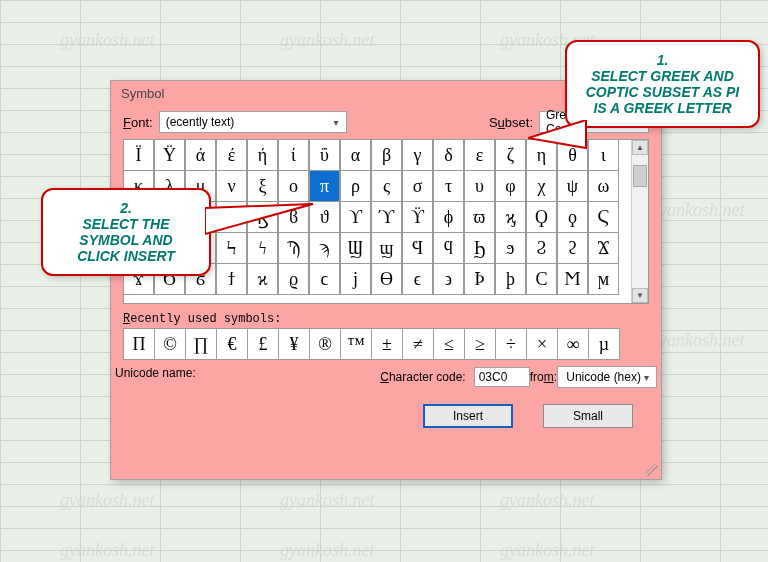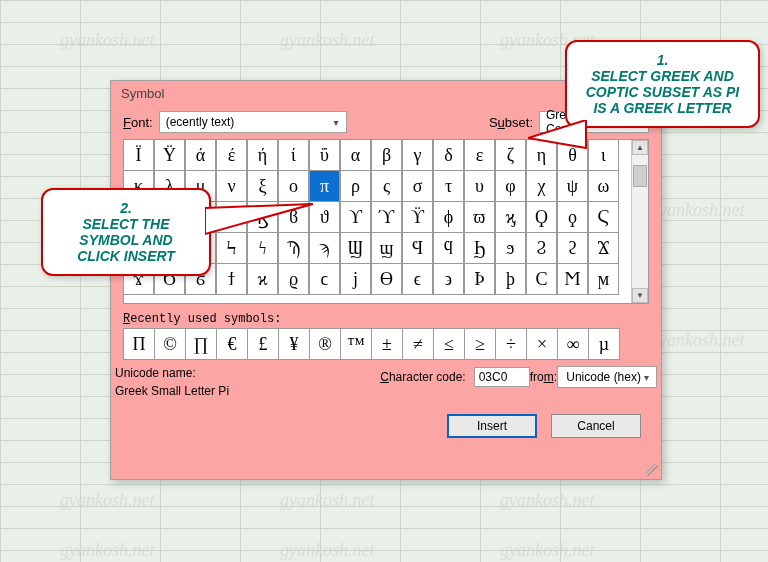--- a/index.html
+++ b/index.html
@@ -49,21 +49,21 @@
   .sb-track{position:absolute;top:15px;bottom:15px;left:0;right:0;}
   .sb-thumb{position:absolute;left:1px;right:1px;top:10px;height:22px;background:#cfcfcf;border:1px solid #aaa;}
   .section-lbl { padding: 8px 12px 2px 12px; font-size:12px;font-family:Liberation Mono, monospace; }
   .recent-row { display:flex; margin:0 12px; }
   .rec-cell { width:32px; height:32px; border:1px solid #999; margin-right:-1px; display:flex;align-items:center;justify-content:center;font-family:"Times New Roman",serif;font-size:18px;background:#fff;cursor:pointer;}
   .info-row { display:flex; align-items:flex-start; padding: 6px 4px; gap:10px; }
   .info-left { flex: 0 0 200px; }
   .info-right { display:flex; align-items:center; gap:0; margin-left:auto;}
   .txt { background:#fff; border:1px solid #a0a0a0; height:20px; padding:0 4px; width:56px; font-size:12px;margin-left:8px;}
   .from-combo{ width:100px;justify-content:flex-end; }
-  .btn-row { display:flex; justify-content:flex-end; gap:14px; padding: 10px 20px 0 0;}
+  .btn-row { display:flex; justify-content:flex-end; gap:30px; padding: 10px 28px 0 0;}
   .btn { width:90px; height:24px; border:1px solid #8a8a8a; background:#e9e9e9; display:flex;align-items:center;justify-content:center; cursor:pointer; font-size:12px;}
   .btn.primary { border:2px solid #0b62c4; }
   .resize { position:absolute; right:3px; bottom:3px; width:12px; height:12px; background:
     linear-gradient(135deg, transparent 0 6px, #999 6px 7px, transparent 7px 9px, #999 9px 10px, transparent 10px 12px);}
   .callout {
     position:absolute; background:#fff; border:2px solid #cc0000; border-radius:12px;
     color:#007a6e; font-weight:bold; font-style:italic; text-align:center;
     padding:10px 14px; font-size:14px;
     box-shadow: 2px 2px 6px rgba(0,0,0,.2);
   }
@@ -213,39 +213,38 @@
       <div class="rec-cell">≥</div>
       <div class="rec-cell">÷</div>
       <div class="rec-cell">×</div>
       <div class="rec-cell">∞</div>
       <div class="rec-cell">µ</div>
     </div>
 
   <div class="info-row">
     <div class="info-left">
       <div>Unicode name:</div>
-      <div style="margin-top:4px">Greek Small Letter Pi</div>
     </div>
     <div class="info-right">
       <span><u>C</u>haracter code:</span>
       <input class="txt" value="03C0" style="">
       <span>fro<u>m</u>:</span>
       <div class="combo from-combo">
         <span>Unicode (hex)</span>
         <span class="arrow">▾</span>
       </div>
     </div>
   </div>
 
   <div class="btn-row">
     <div class="btn primary">
         <span>Insert</span>
       </div>
     <div class="btn">
-        <span>Cancel</span>
+        <span>Small</span>
       </div>
   </div>
   <div class="resize"></div>
 </div>
 
 <div class="callout call1">
   <div style="white-space:pre-line">1.
 SELECT GREEK AND COPTIC SUBSET AS PI IS A GREEK LETTER</div>
 </div>
 <div class="tail" style="left:528px; top:120px;">

